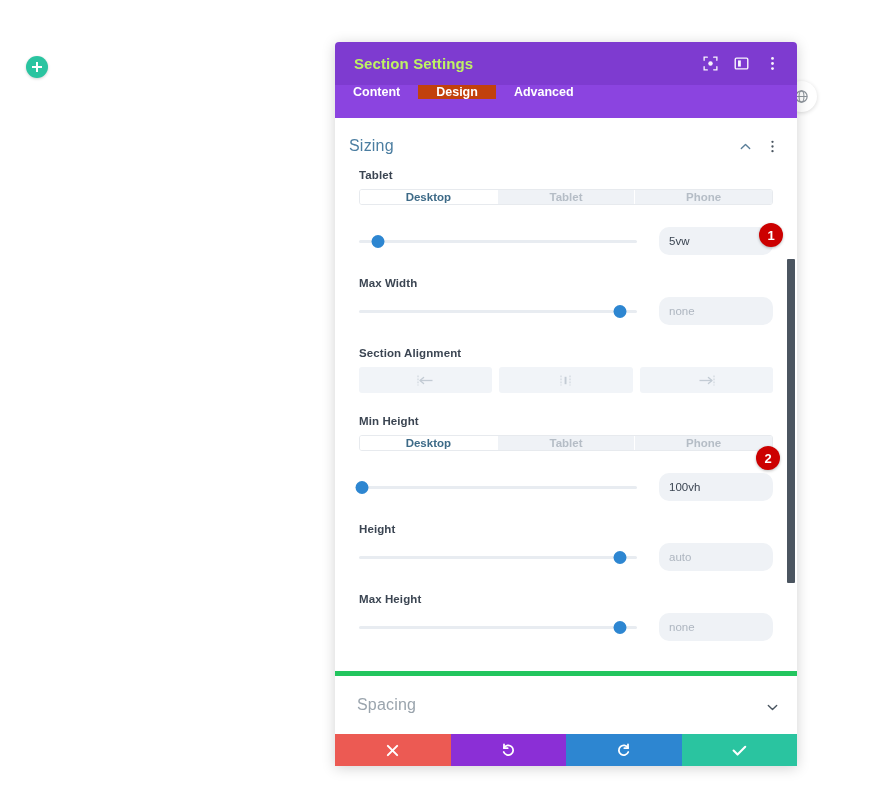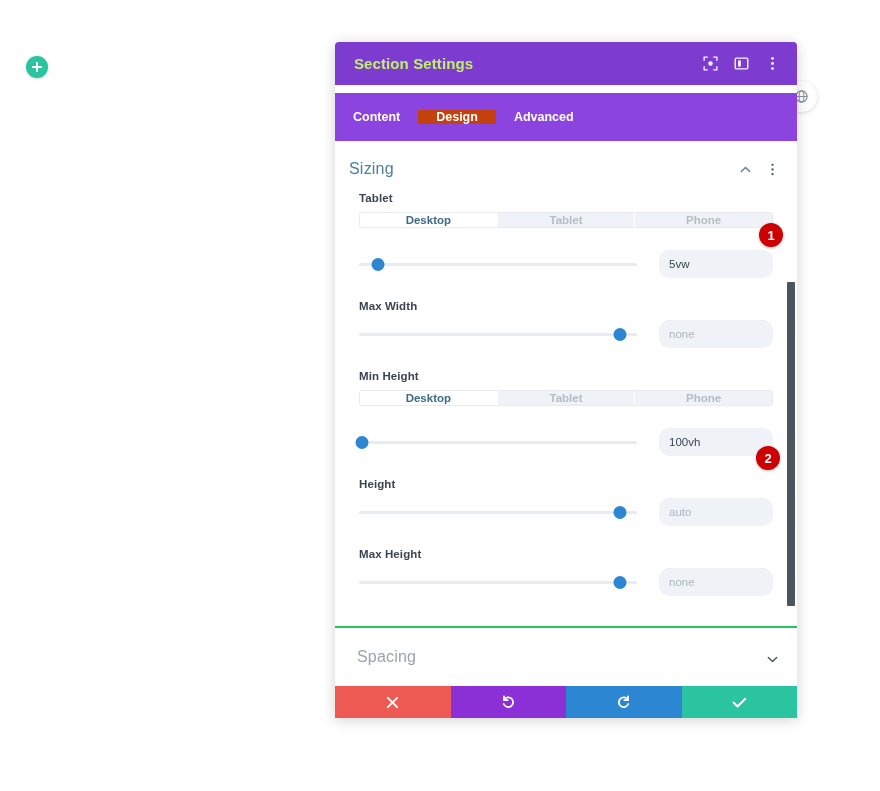--- a/index.html
+++ b/index.html
@@ -90,24 +90,23 @@
     font-size: 15px;
     font-weight: bold;
     letter-spacing: .1px;
     flex: 1;
   }
   .hdr-icons { display: flex; align-items: center; gap: 16px; }
   .hdr-icon { width: 15px; height: 15px; display: block; cursor: pointer; opacity: .95; }
 
   .tabbar {
     background: #8b44e0;
-    height: 48px;
-    display: flex;
-    align-items: center;
-    margin-top: 8px;
+    height: 33px;
+    display: flex;
+    align-items: flex-start;
   }
   .tab {
     display: flex;
     align-items: center;
     padding: 0 18px;
     color: #ffffff;
     font-size: 12.5px;
     font-weight: bold;
     cursor: pointer;
     white-space: nowrap;
@@ -224,21 +223,21 @@
     border-radius: 3px;
     display: flex;
     align-items: center;
     justify-content: center;
     cursor: pointer;
   }
   .align-btn svg { display: block; }
 
   
   .section-collapsed {
-    border-top: 2px solid #22c55e;
+    border-top: 5px solid #22c55e;
     display: flex;
     align-items: flex-end;
     padding: 20px 18px 20px 22px;
     cursor: pointer;
   }
 
   
   .modal-footer { display: flex; height: 32px; }
   .foot-btn {
     flex: 1;
@@ -373,20 +372,46 @@
           <div class="field-label">Max Width</div>
           <div class="slider-row">
             <div class="slider">
               <div class="slider-track"></div>
               <div class="slider-thumb" id="thumb-maxwidth" style="left: 94%;"></div>
             </div>
             <div class="value-box placeholder">none</div>
           </div>
         </div>
 
+        <div class="field">
+          <div class="field-label">Section Alignment</div>
+          <div class="align-row">
+            <div class="align-btn">
+              <svg width="17" height="11" viewBox="0 0 17 11">
+                <line x1="1" y1="0.6" x2="1" y2="10.4" stroke="#cfd6de" stroke-width="1.2" stroke-dasharray="1.6 1.4"></line>
+                <line x1="3" y1="5.5" x2="15.5" y2="5.5" stroke="#c3cbd4" stroke-width="1.3"></line>
+                <path d="M6.6 2.4L3 5.5l3.6 3.1" fill="none" stroke="#c3cbd4" stroke-width="1.3" stroke-linecap="round" stroke-linejoin="round"></path>
+              </svg>
+            </div>
+            <div class="align-btn">
+              <svg width="17" height="11" viewBox="0 0 17 11">
+                <line x1="4" y1="0.6" x2="4" y2="10.4" stroke="#cfd6de" stroke-width="1.2" stroke-dasharray="1.6 1.4"></line>
+                <line x1="13" y1="0.6" x2="13" y2="10.4" stroke="#cfd6de" stroke-width="1.2" stroke-dasharray="1.6 1.4"></line>
+                <rect x="7.6" y="1.8" width="1.9" height="7.4" fill="#c3cbd4"></rect>
+              </svg>
+            </div>
+            <div class="align-btn">
+              <svg width="17" height="11" viewBox="0 0 17 11">
+                <line x1="16" y1="0.6" x2="16" y2="10.4" stroke="#cfd6de" stroke-width="1.2" stroke-dasharray="1.6 1.4"></line>
+                <line x1="1.5" y1="5.5" x2="14" y2="5.5" stroke="#c3cbd4" stroke-width="1.3"></line>
+                <path d="M10.4 2.4L14 5.5l-3.6 3.1" fill="none" stroke="#c3cbd4" stroke-width="1.3" stroke-linecap="round" stroke-linejoin="round"></path>
+              </svg>
+            </div>
+          </div>
+        </div>
 
         <div class="field">
           <div class="field-label">Min Height</div>
           <div class="device-toggle">
             <div class="device-opt active">Desktop</div>
             <div class="device-opt">Tablet</div>
             <div class="device-opt">Phone</div>
           </div>
           <div class="slider-row">
             <div class="slider">

